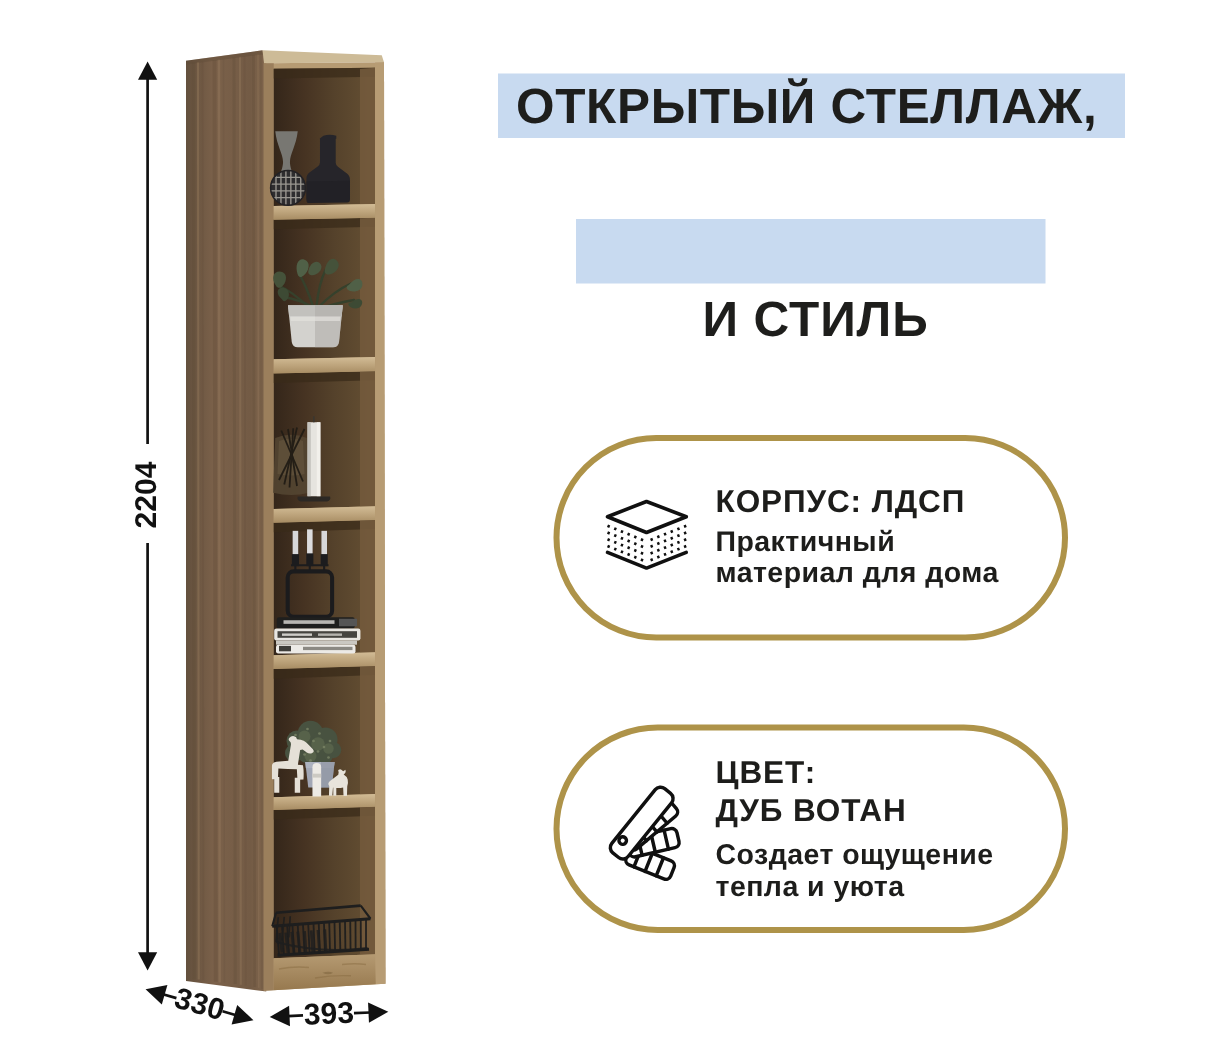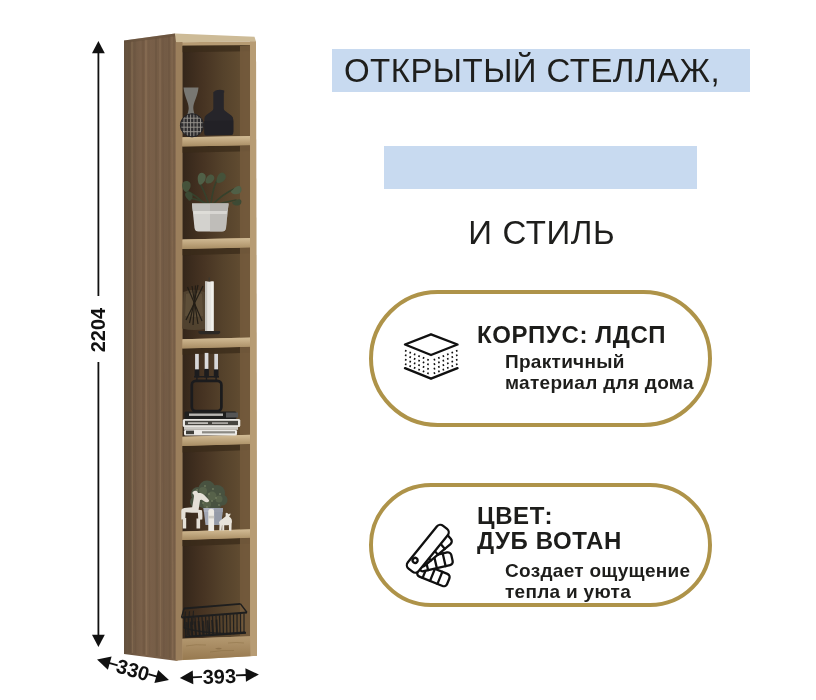--- a/index.html
+++ b/index.html
@@ -1,27 +1,27 @@
 <!DOCTYPE html>
 <html lang="ru"><head>
 <meta charset="utf-8">
 <title>Стеллаж</title>
 <style>
   html,body{margin:0;padding:0;}
   body{width:816px;height:700px;background:#ffffff;overflow:hidden;
        font-family:"Liberation Sans", sans-serif;}
   .canvas{position:relative;width:816px;height:700px;background:#fff;}
   .hlbox{position:absolute;background:#c8daf0;}
-  .hl{position:absolute;font-weight:normal;color:#1e1e1c;font-size:33px;
+  .hl{position:absolute;font-weight:bold;color:#1e1e1c;font-size:33px;
       line-height:43.5px;white-space:nowrap;}
   .card{position:absolute;left:369px;width:343px;background:#fff;
         border:4px solid #ae9349;box-sizing:border-box;}
   .ct{position:absolute;left:104px;color:#1d1d1b;white-space:nowrap;}
-  .ctitle{font-weight:bold;font-size:24px;line-height:25.4px;letter-spacing:0.6px;}
-  .csub{font-weight:bold;font-size:19px;line-height:21.1px;letter-spacing:0.3px;margin-left:28px;}
+  .ctitle{font-weight:bold;font-size:21px;line-height:25.4px;letter-spacing:0.6px;}
+  .csub{font-weight:bold;font-size:19px;line-height:21.1px;letter-spacing:0.3px;}
 </style>
 </head>
 <body>
 <div class="canvas">
 
 <svg id="shelf" width="816" height="700" viewBox="0 0 816 700" style="position:absolute;left:0;top:0;" xmlns="http://www.w3.org/2000/svg">
   <defs>
     <linearGradient id="sideGrad" x1="0" y1="0" x2="1" y2="0">
       <stop offset="0" stop-color="#63503d"></stop>
       <stop offset="0.35" stop-color="#7b614a"></stop>
@@ -338,21 +338,21 @@
 </svg>
 
 <div class="hlbox" style="left:332px;top:48.5px;width:418px;height:43.5px;"></div>
 
 <div class="hlbox" style="left:383.8px;top:145.9px;width:313.7px;height:43px;"></div>
 
 <div class="hl" style="left:344px;top:48.7px;letter-spacing:0.45px;">ОТКРЫТЫЙ&nbsp;СТЕЛЛАЖ,</div>
 
 
 
-<div class="hl" style="left:468.3px;top:191.3px;letter-spacing:0.6px;margin-top:20px;">И&nbsp;СТИЛЬ</div>
+<div class="hl" style="left:468.3px;top:191.3px;letter-spacing:0.6px;">И&nbsp;СТИЛЬ</div>
 
 <div class="card" style="top:289.5px;height:137px;border-radius:69px;">
 
   <svg width="62" height="54" viewBox="0 0 62 54" style="position:absolute;left:29px;top:38.5px;" xmlns="http://www.w3.org/2000/svg">
     <g fill="none" stroke="#101010">
       <path d="M3 12.5 L29 2.3 L55.5 12.5 L29 23 Z" stroke-width="2.4" stroke-linejoin="round"></path>
       <g stroke-width="1.8" stroke-dasharray="1.6 3.2">
         <path d="M3 18.5 L29 29"></path>
             <path d="M55.5 18.5 L29 29"></path>
         <path d="M3 23 L29 33.5"></path>
@@ -364,21 +364,21 @@
       </g>
       <path d="M3 36.2 L29 46.7 L55.5 36.2" stroke-width="2.4" stroke-linejoin="round" stroke-linecap="round"></path>
     </g>
   </svg>
 
   <div class="ct ctitle" style="top:28px;">КОРПУС: ЛДСП</div>
 
   <div class="ct csub" style="top:57.5px;">Практичный<br>материал для дома</div>
 </div>
 
-<div class="card" style="top:483px;height:124px;border-radius:69.5px;">
+<div class="card" style="top:483px;height:139px;border-radius:69.5px;">
 
   <svg width="72" height="86" viewBox="0 0 72 86" style="position:absolute;left:16px;top:20px;" xmlns="http://www.w3.org/2000/svg">
     <g fill="#ffffff" stroke="#101010" stroke-width="2.3" stroke-linejoin="round" stroke-linecap="round" transform="translate(24,60)">
       <g transform="rotate(112)">
         <rect x="-6.5" y="-38" width="13" height="32" rx="3.5"></rect>
         <path d="M-6.5 -13 h13 M-6.5 -21 h13 M-6.5 -29 h13"></path>
       </g>
       <g transform="rotate(77)">
         <rect x="-6.5" y="-40" width="13" height="34" rx="3.5"></rect>
         <path d="M-6.5 -14 h13 M-6.5 -23 h13 M-6.5 -32 h13"></path>

